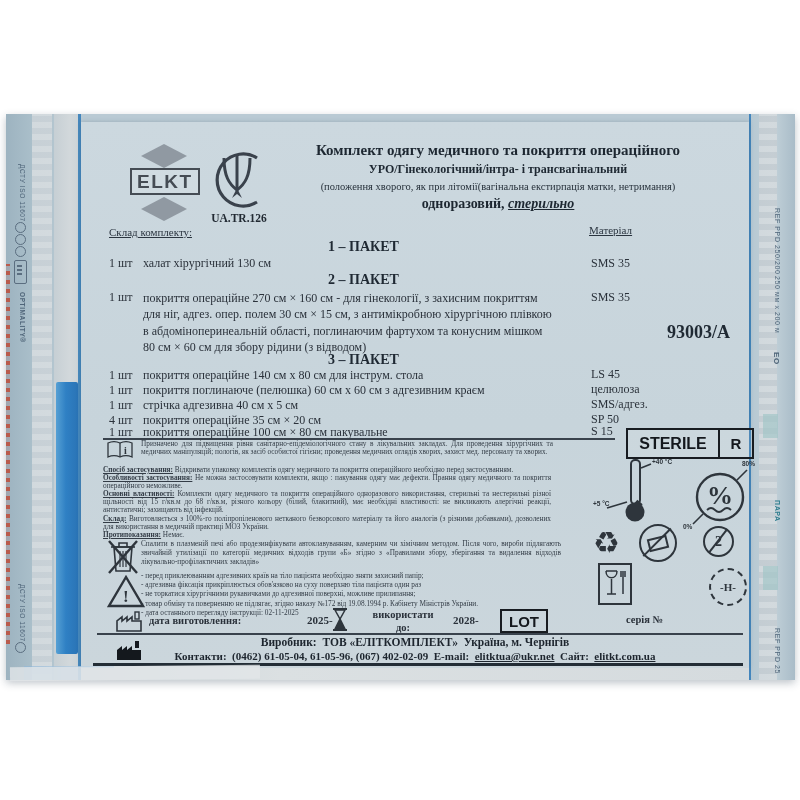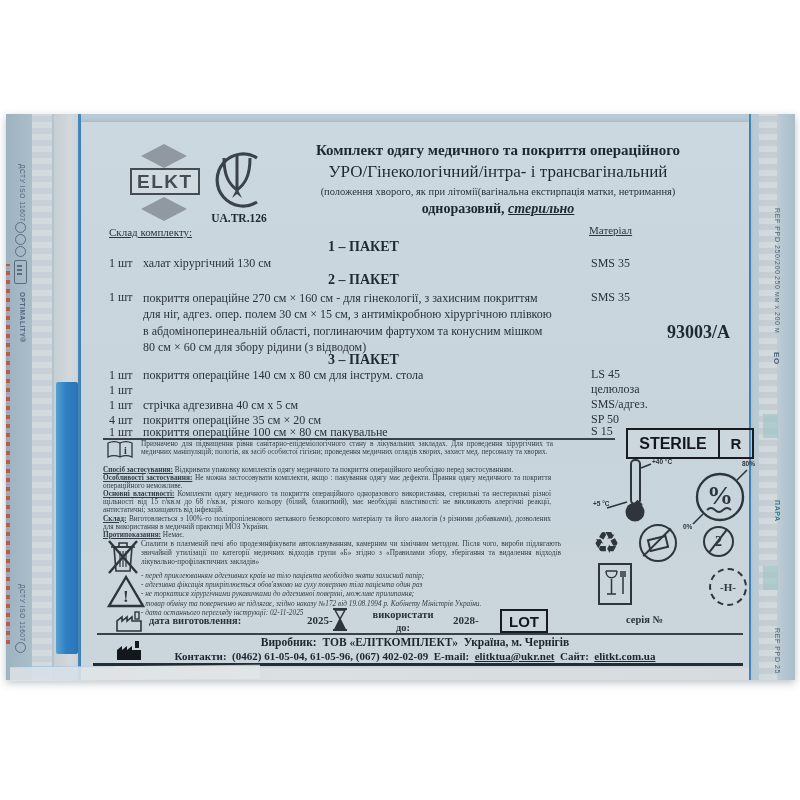--- a/index.html
+++ b/index.html
@@ -40,21 +40,21 @@
          box-shadow:0 0 4px rgba(50,70,90,.25);}
   .abs{position:absolute;}
   
   .diamond{width:46px;height:24px;background:#8a929b;clip-path:polygon(50% 0,100% 50%,50% 100%,0 50%);opacity:.9;}
   .elkt-box{border:2.5px solid #454c54;color:#454c54;font-family:"Liberation Sans",sans-serif;
             font-weight:bold;font-size:19px;letter-spacing:1.5px;padding:0 5px;line-height:23px;background:rgba(255,255,255,.10);}
   .cert-code{font-weight:bold;font-size:11.5px;color:#222a33;}
   
   .title{text-align:center;color:#1d2731;}
   .t1{font-weight:bold;font-size:15px;}
-  .t2{font-weight:normal;font-size:17px;margin-top:3px;}
+  .t2{font-weight:bold;font-size:12px;margin-top:3px;}
   .t3{font-size:10.5px;margin-top:4px;color:#27313b;}
   .t4{font-weight:bold;font-size:14px;margin-top:4px;}
   .t4 .em{font-style:italic;text-decoration:underline;}
   .u{text-decoration:underline;margin-top:14px;}
   .col-head{font-size:11px;text-decoration:underline;color:#2b3540;}
   .sec-head{font-weight:bold;font-size:14px;text-align:center;color:#1f2933;}
   .qty{font-size:12px;}
   .desc{font-size:12px;}
   .mat{font-size:12px;}
   .ref-code{font-weight:bold;font-size:18px;color:#1f2933;}
@@ -171,20 +171,21 @@
       <div class="abs mat" style="left:510px;top:168px;">SMS 35</div>
       <div class="abs ref-code" style="left:586px;top:200px;">93003/A</div>
 
       <div class="abs sec-head" style="left:0;top:230px;width:565px;">3 – ПАКЕТ</div>
 
       <div class="abs qty" style="left:28px;top:246px;">1 шт</div>
       <div class="abs desc" style="left:62px;top:246px;">покриття операційне 140 см x 80 см для інструм. стола</div>
       <div class="abs mat" style="left:510px;top:245px;">LS 45</div>
 
       <div class="abs qty" style="left:28px;top:261px;">1 шт</div>
+      <div class="abs desc" style="left:62px;top:261px;">покриття поглинаюче (пелюшка) 60 см x 60 см з адгезивним краєм</div>
       <div class="abs mat" style="left:510px;top:260px;">целюлоза</div>
 
       <div class="abs qty" style="left:28px;top:276px;">1 шт</div>
       <div class="abs desc" style="left:62px;top:276px;">стрічка адгезивна 40 см x 5 см</div>
       <div class="abs mat" style="left:510px;top:275px;">SMS/адгез.</div>
 
       <div class="abs qty" style="left:28px;top:291px;">4 шт</div>
       <div class="abs desc" style="left:62px;top:291px;">покриття операційне 35 см × 20 см</div>
       <div class="abs mat" style="left:510px;top:290px;">SP 50</div>
 
@@ -253,21 +254,21 @@
       <div class="abs recycle" style="left:512px;top:406px;">♻</div>
       <div class="abs circle-ic no-pack" style="left:558px;top:402px;"></div>
       <div class="abs circle-ic no-reuse" style="left:622px;top:404px;">
           <span>2</span>
         </div>
 
       <svg class="abs" style="left:26px;top:452px;" width="38" height="35" viewBox="0 0 38 35">
         <path d="M19 3 L36 32 H2 Z" fill="none" stroke="#2e353c" stroke-width="2.4"></path>
         <text x="16" y="28" font-size="17" font-weight="bold" fill="#2e353c">!</text>
       </svg>
-      <div class="abs" style="left:60px;top:449px;width:436px;font-style:italic;">
+      <div class="abs" style="left:60px;top:449px;width:436px;">
         <div class="warn-line">- перед приклеюванням адгезивних країв на тіло пацієнта необхідно зняти захисний папір;</div>
         <div class="warn-line">- адгезивна фіксація прикріплюється обов'язково на суху поверхню тіла пацієнта один раз</div>
         <div class="warn-line">- не торкатися хірургічними рукавичками до адгезивної поверхні, можливе прилипання;</div>
         <div class="warn-line">- товар обміну та поверненню не підлягає, згідно наказу №172 від 19.08.1994 р. Кабінету Міністрів України.</div>
         <div class="warn-line">- дата останнього перегляду інструкції: 02-11-2025</div>
       </div>
 
       <div class="abs gf-box" style="left:517px;top:441px;">
         <svg width="30" height="38" viewBox="0 0 30 38">
           <path d="M6 6 H17 M6 6 C6 15 17 15 17 6 M11.5 14 V29 M7 29 H16" fill="none" stroke="#2e353c" stroke-width="1.5"></path>

